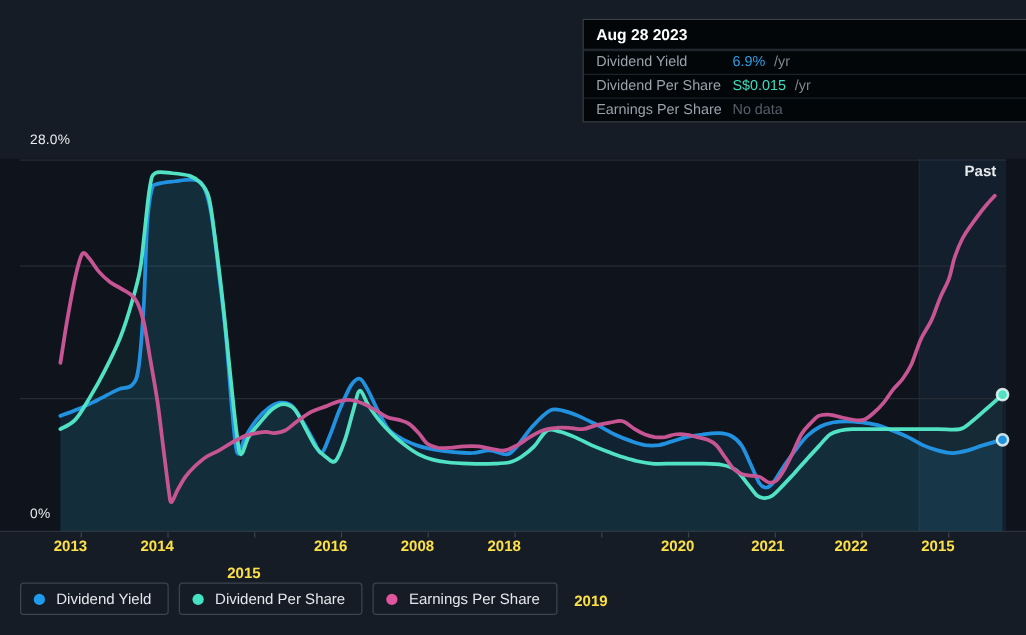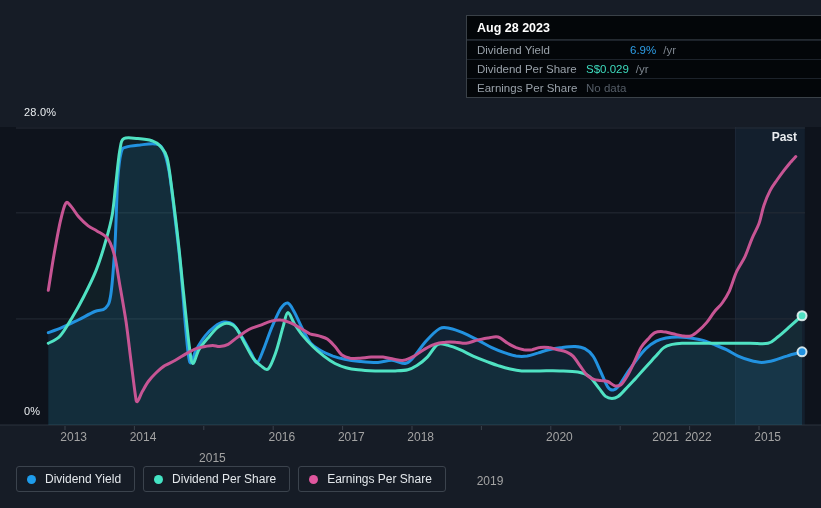--- a/index.html
+++ b/index.html
@@ -3,22 +3,22 @@
 <meta charset="utf-8">
 <style>
   html,body{margin:0;padding:0;background:#161c26;}
   body{width:821px;height:508px;overflow:hidden;font-family:"Liberation Sans",sans-serif;}
   .stage{position:relative;width:821px;height:508px;}
   #chart-svg{position:absolute;left:0;top:0;}
   .y-label{position:absolute;left:24px;font-size:11px;color:#e9ecef;letter-spacing:.2px;}
   .y-label.top{top:106px;}
   .y-label.bottom{top:405px;}
   .past-label{position:absolute;right:24px;top:130px;font-size:12px;font-weight:bold;color:#e9ecef;}
-  .x-labels div{position:absolute;top:430px;width:44px;margin-left:-22px;text-align:right;
-    font-size:12px;color:#a3a3a3;}
+  .x-labels div{position:absolute;top:430px;width:44px;margin-left:-22px;text-align:left;
+    font-size:12px;color:#fde047;font-weight:bold;}
   .tooltip{position:absolute;left:466px;top:15px;width:392px;box-sizing:border-box;
     background:#030609;border:1px solid #3a4148;z-index:5;}
   .tt-head{padding:5px 10px 4px 10px;font-size:12.5px;font-weight:bold;color:#ffffff;
     border-bottom:1px solid #242a31;}
   .tt-row{display:flex;align-items:center;height:18px;padding:0 10px;font-size:11.5px;
     border-top:1px solid #1c222a;}
   .tt-row:first-of-type{border-top:none;}
   .tt-label{width:109px;color:#99a1a9;flex:none;}
   .tt-val{font-weight:normal;}
   .tt-suffix{color:#7e868f;margin-left:7px;}
@@ -61,39 +61,39 @@
     </svg>
 
   <div class="y-label top">28.0%</div>
   <div class="y-label bottom">0%</div>
   <div class="past-label">Past</div>
   <div class="x-labels" id="x-labels">
       <div style="left: 65px;">2013</div>
       <div style="left: 134.4px;">2014</div>
       <div style="left: 203.8px; margin-top: 21px;">2015</div>
       <div style="left: 273.2px;">2016</div>
-      <div style="left: 342.6px;">2017</div>
+      <div style="left: 342.6px;">2008</div>
       <div style="left: 412px;">2018</div>
       <div style="left: 481.4px; margin-top: 44px;">2019</div>
       <div style="left: 550.8px;">2020</div>
-      <div style="left: 657px;">2021</div>
+      <div style="left: 623px;">2021</div>
       <div style="left: 689.6px;">2022</div>
       <div style="left: 759px;">2015</div>
     </div>
 
   <div class="tooltip">
     <div class="tt-head">Aug 28 2023</div>
     <div class="tt-row">
       <span class="tt-label">Dividend Yield</span>
-      <span class="tt-val" style="color: rgb(46, 158, 230); margin-left: 44px;">6.9%</span>
+      <span class="tt-val" style="color: rgb(46, 158, 230);">6.9%</span>
       <span class="tt-suffix">/yr</span>
     </div>
     <div class="tt-row">
       <span class="tt-label">Dividend Per Share</span>
-      <span class="tt-val" style="color: rgb(62, 220, 190);">S$0.029</span>
+      <span class="tt-val" style="color: rgb(62, 220, 190);">S$0.015</span>
       <span class="tt-suffix">/yr</span>
     </div>
     <div class="tt-row">
       <span class="tt-label">Earnings Per Share</span>
       <span class="tt-val" style="color: rgb(86, 94, 104);">No data</span>
       <span class="tt-suffix"></span>
     </div>
   </div>
 
   <div class="legend">

